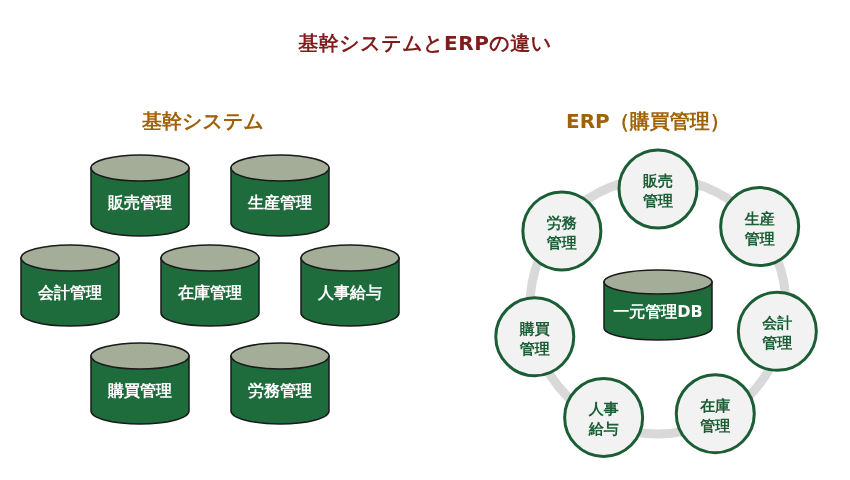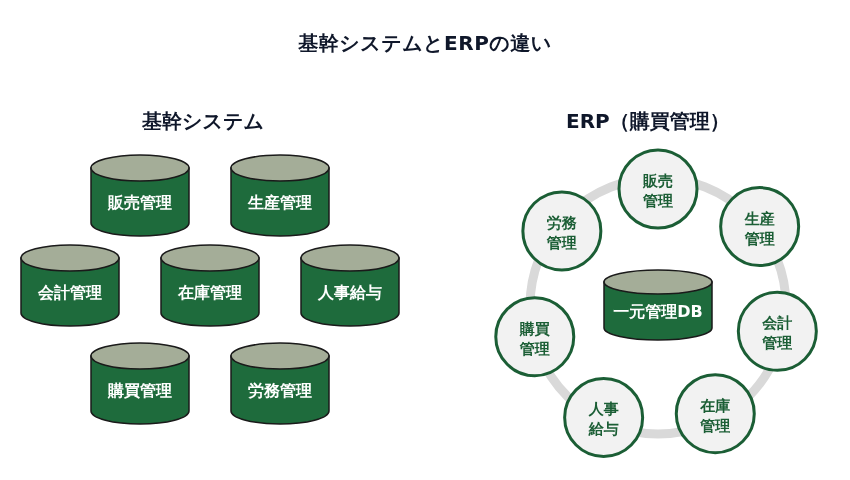--- a/index.html
+++ b/index.html
@@ -1,20 +1,20 @@
 <!DOCTYPE html>
 <html><head>
 <meta charset="utf-8">
 <style>
   html, body { margin: 0; padding: 0; background: #ffffff; }
   body { width: 850px; height: 480px; position: relative; overflow: hidden;
          font-family: "DejaVu Sans", sans-serif; }
   .title { position: absolute; left: 0; top: 30px; width: 850px; text-align: center;
-           font-size: 20px; font-weight: bold; color: #0f172a; letter-spacing: 0.5px; }
-  .heading { position: absolute; top: 108px; font-size: 20px; font-weight: bold; color: #0f172a; }
+           font-size: 20px; font-weight: bold; color: #7f1d1d; letter-spacing: 0.5px; }
+  .heading { position: absolute; top: 108px; font-size: 20px; font-weight: bold; color: #a16207; }
   .h-left { left: 142px; }
   .h-right { left: 566px; }
   svg.diagram { position: absolute; left: 0; top: 0; }
   .cyl-text { font-family: "DejaVu Sans", sans-serif; font-weight: bold; font-size: 16px; fill: #ffffff; }
   .node-text { font-family: "DejaVu Sans", sans-serif; font-weight: bold; font-size: 15px; fill: #1b5e35; }
 </style>
 </head>
 <body>
 
 <div class="title">基幹システムとERPの違い</div>

